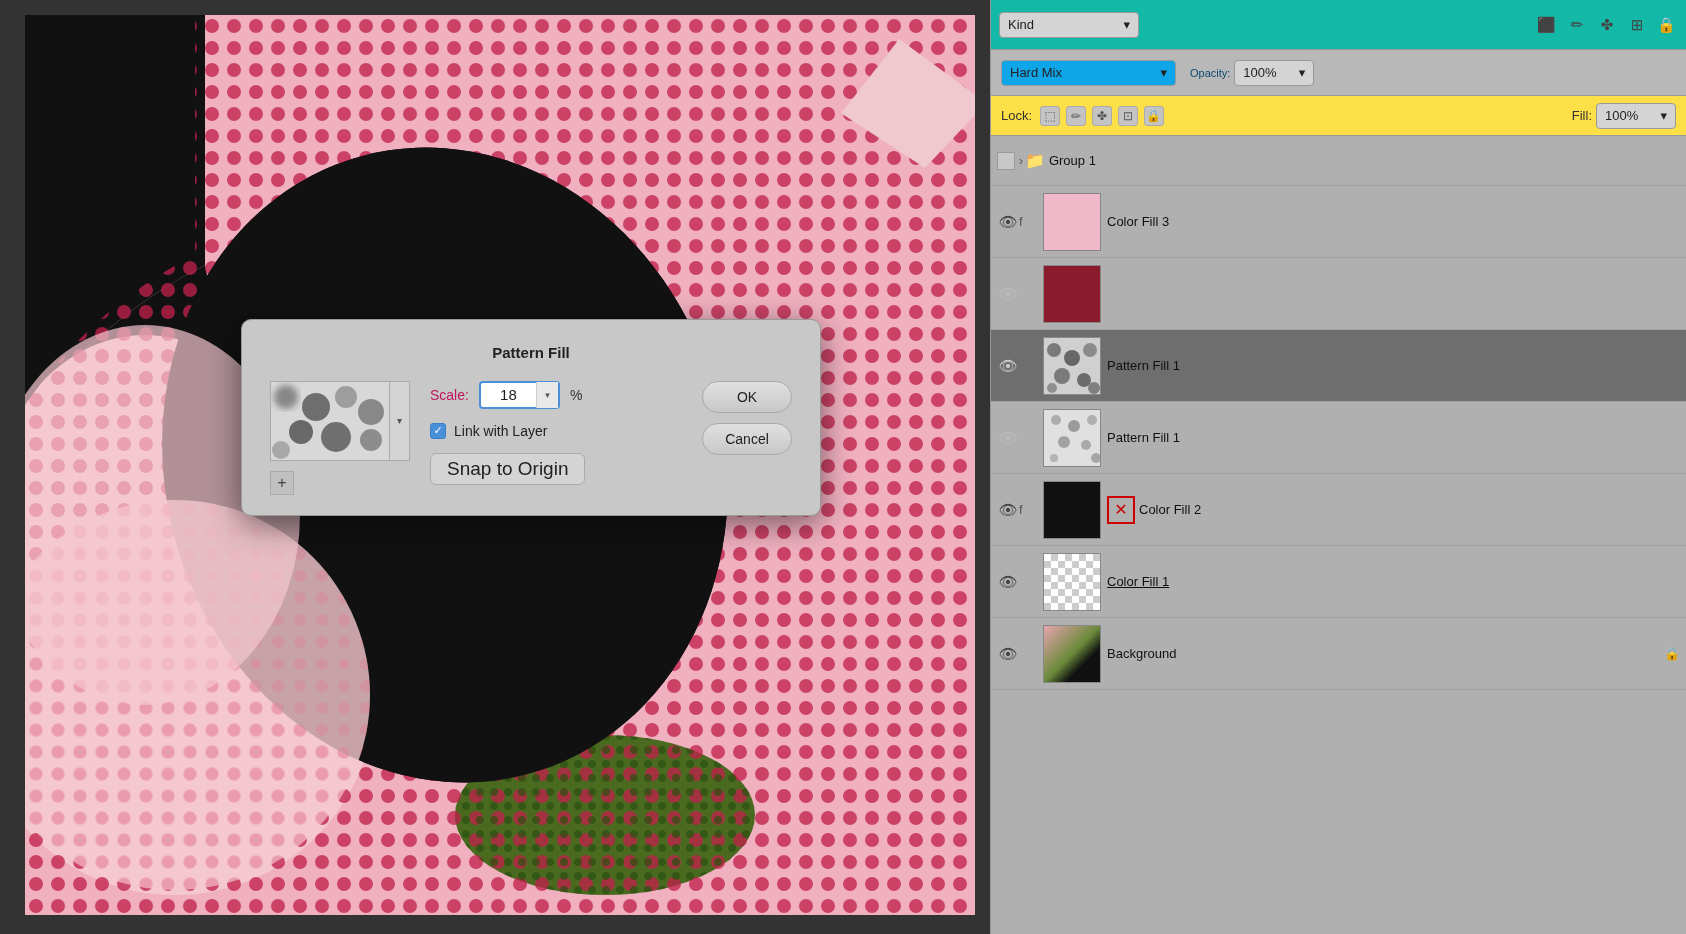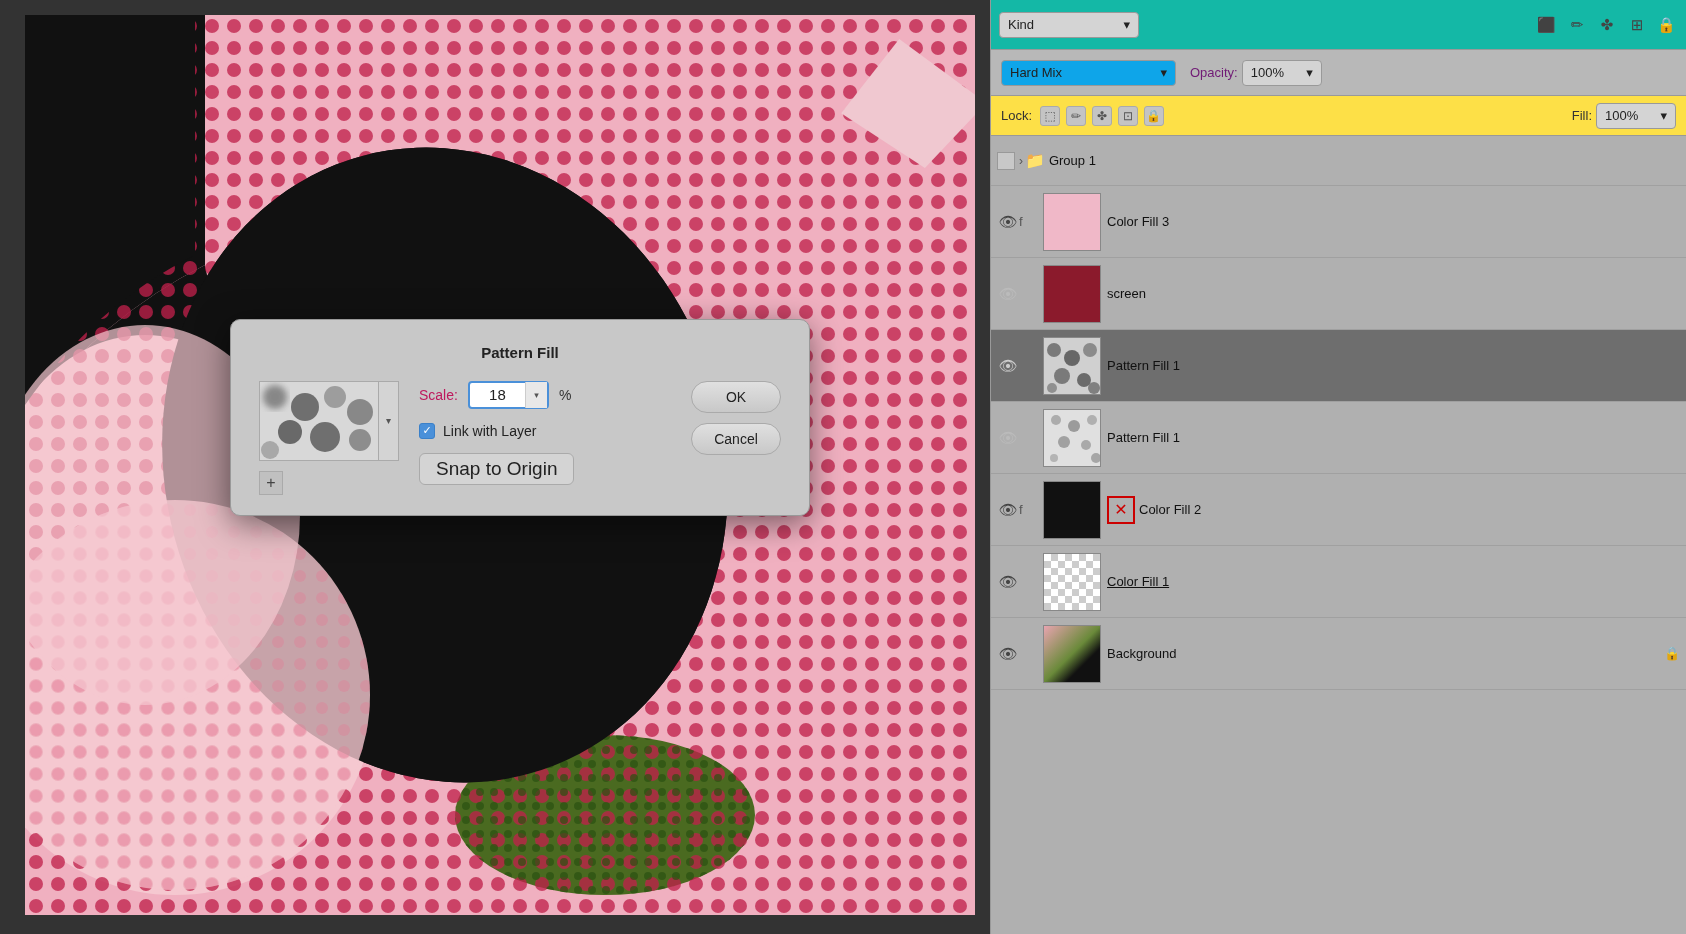--- a/index.html
+++ b/index.html
@@ -113,22 +113,22 @@
     }
 
     .opacity-group {
       display: flex;
       align-items: center;
       gap: 4px;
       margin-left: 8px;
     }
 
     .opacity-label {
-      font-size: 13px;
-      color: #701a75;
+      font-size: 11px;
+      color: #0c4a6e;
     }
 
     .opacity-dropdown {
       width: 80px;
       height: 26px;
       background: #d4d4d4;
       border: 1px solid #999;
       border-radius: 4px;
       display: flex;
       align-items: center;
@@ -314,21 +314,21 @@
       justify-content: center;
       font-size: 16px;
       color: #cc0000;
       margin-right: 4px;
       flex-shrink: 0;
     }
 
     
     .dialog-overlay {
       position: absolute;
-      top: 0; left: 0;
+      top: 0; left: 11px;
       width: 100%;
       height: 100%;
       display: flex;
       align-items: center;
       justify-content: center;
       pointer-events: none;
       z-index: 10;
     }
 
     .dialog {
@@ -723,21 +723,20 @@
       </div>
       <span class="layer-name">Color Fill 3</span>
     </div>
 
     <div class="layer-row">
       <div class="eye-icon" style="color:#bbb;">👁</div>
       <span style="width:18px;"></span>
       <div class="layer-thumbnail">
         <div class="layer-thumbnail-inner thumb-red"></div>
       </div>
-      <span class="layer-name">screen</span>
     </div>
 
     <div class="layer-row active">
       <div class="eye-icon" style="color:#ccc;">👁</div>
       <span style="width:18px;"></span>
       <div class="layer-thumbnail">
         <svg width="58" height="58" xmlns="http://www.w3.org/2000/svg">
           <rect width="58" height="58" fill="#d0d0d0"></rect>
           <circle cx="10" cy="12" r="7" fill="#555" opacity="0.7"></circle>
           <circle cx="28" cy="20" r="8" fill="#444" opacity="0.75"></circle>

